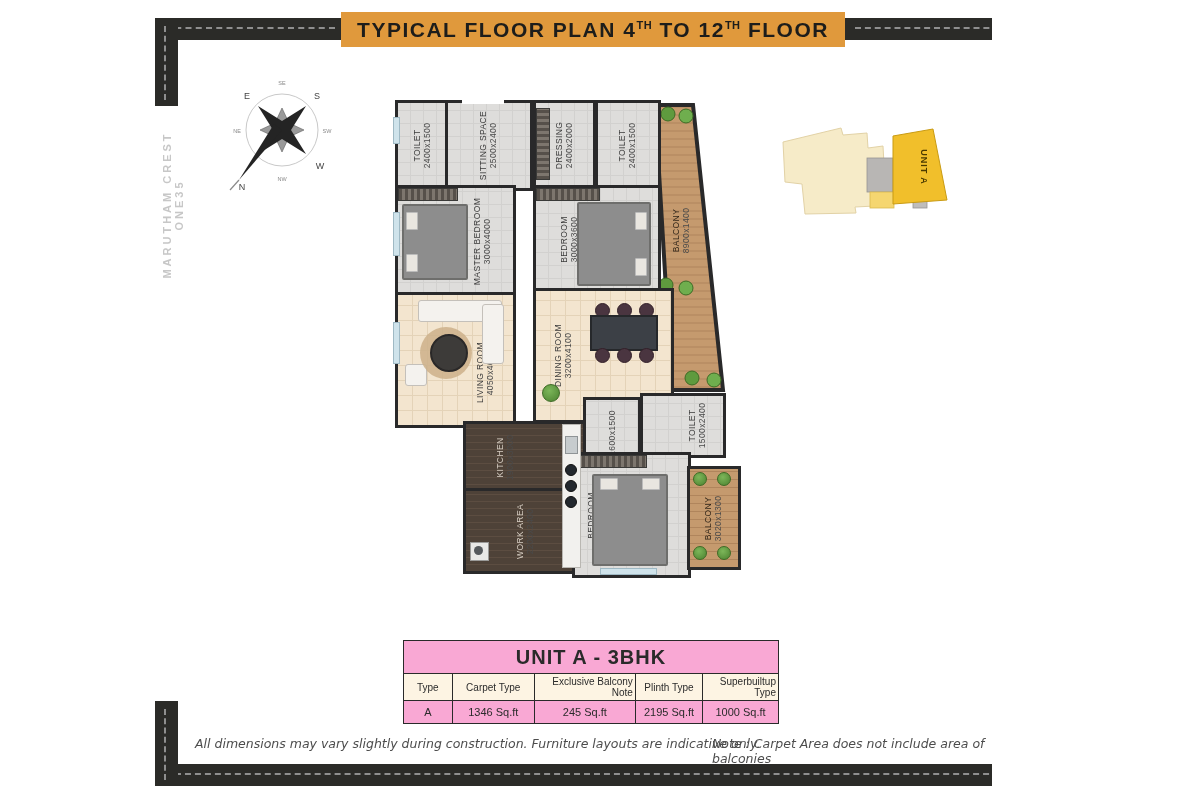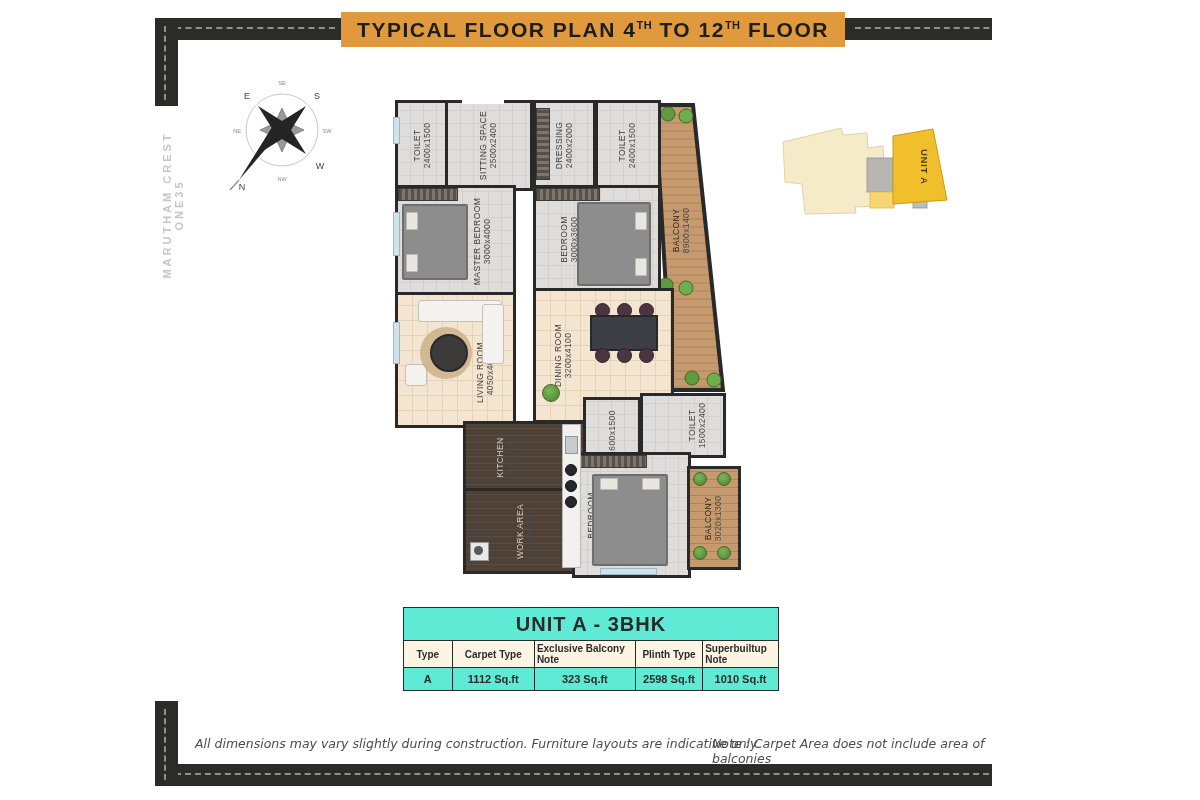--- a/index.html
+++ b/index.html
@@ -53,29 +53,29 @@
   .counter{background:#f2f1ee;border:1px solid #b9b7b2;}
   .burner{border-radius:50%;background:#23282e;width:10px;height:10px;border:1px solid #111;}
   .sink{background:#c7ccce;border:1px solid #8f9496;}
   .wash{background:#e8e8e6;border:1px solid #9a9a98;}
   .wash:after{content:"";position:absolute;left:3px;top:3px;width:9px;height:9px;border-radius:50%;background:#55595c;}
   .plant{border-radius:50%;background:radial-gradient(circle at 40% 35%,#7cb659,#4c8230);border:1px solid #3d6b25;}
   .win{position:absolute;background:#cfe3eb;border:1px solid #9fb9c4;}
   .gap{position:absolute;background:#ffffff;}
 
   
-  .unit-table{position:absolute;left:403px;top:607px;width:374px;border:1.5px solid #2a2a2a;background:#5eead4;}
+  .unit-table{position:absolute;left:403px;top:640px;width:374px;border:1.5px solid #2a2a2a;background:#f9a8d4;}
   .ut-title{height:32px;display:flex;align-items:center;justify-content:center;font-size:20px;
             font-weight:bold;letter-spacing:1px;color:#2a2a2a;border-bottom:1.5px solid #2a2a2a;}
   .ut-sub{height:23px;background:#f2a43c;display:flex;align-items:center;justify-content:center;
           font-size:13px;font-weight:bold;color:#2b2b2b;border-bottom:1.5px solid #2a2a2a;}
   .ut-sub sup{font-size:8px;}
   .ut-grid{display:grid;grid-template-columns:13% 22% 27% 18% 20%;}
   .ut-cell{border-right:1.5px solid #2a2a2a;border-bottom:1.5px solid #2a2a2a;display:flex;
-           align-items:center;justify-content:center;text-align:left;font-weight:bold;color:#2b2b2b;}
+           align-items:center;justify-content:center;text-align:right;font-weight:normal;color:#2b2b2b;}
   .ut-cell:nth-child(5n){border-right:none;}
   .ut-head{height:27px;background:#fdf4e3;font-size:10px;line-height:11px;padding:1px 2px;box-sizing:border-box;}
   .ut-data{height:22px;font-size:11px;border-bottom:none;}
 
   
   .footnote{position:absolute;top:736px;font-family:"DejaVu Sans",sans-serif;font-style:italic;
             font-size:12.5px;color:#4d4d4d;}
   .fn-left{left:195px;}
   .fn-right{left:712px;}
 
@@ -304,25 +304,25 @@
     <div class="gap" style="left:72px;top:26px;width:42px;height:6px;"></div>
   </div>
 
   <div class="unit-table">
     <div class="ut-title">UNIT A - 3BHK</div>
     <div class="ut-grid">
       <div class="ut-cell ut-head">Type</div>
       <div class="ut-cell ut-head">Carpet Type</div>
       <div class="ut-cell ut-head">Exclusive Balcony Note</div>
       <div class="ut-cell ut-head">Plinth Type</div>
-      <div class="ut-cell ut-head">Superbuiltup Note</div>
+      <div class="ut-cell ut-head">Superbuiltup Type</div>
       <div class="ut-cell ut-data">A</div>
-      <div class="ut-cell ut-data">1112 Sq.ft</div>
-      <div class="ut-cell ut-data">323 Sq.ft</div>
-      <div class="ut-cell ut-data">2598 Sq.ft</div>
-      <div class="ut-cell ut-data">1010 Sq.ft</div>
+      <div class="ut-cell ut-data">1346 Sq.ft</div>
+      <div class="ut-cell ut-data">245 Sq.ft</div>
+      <div class="ut-cell ut-data">2195 Sq.ft</div>
+      <div class="ut-cell ut-data">1000 Sq.ft</div>
     </div>
   </div>
 
   <div class="footnote fn-right">Note : Carpet Area does not include area of balconies</div>
   <div class="footnote fn-left">All dimensions may vary slightly during construction. Furniture layouts are indicative only.</div>
 
 </div>
 
 </body></html>

